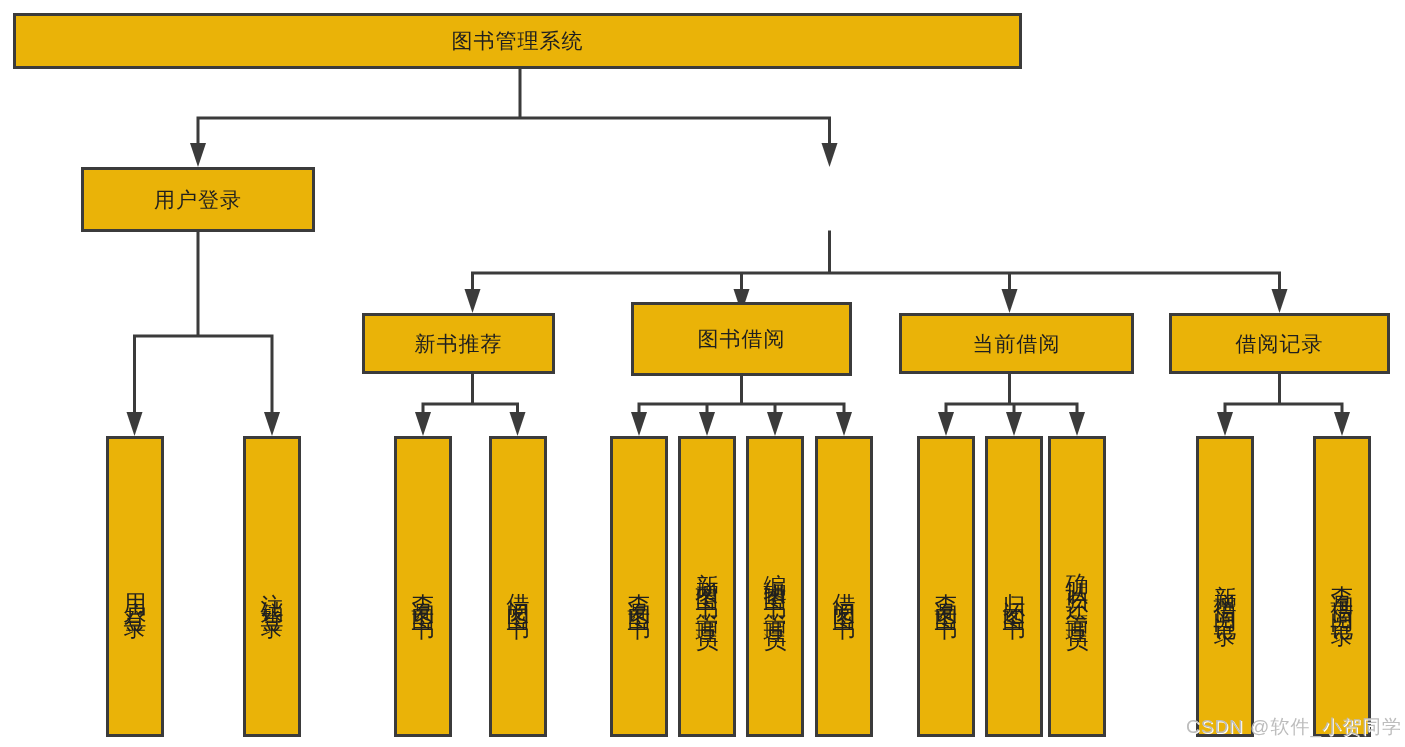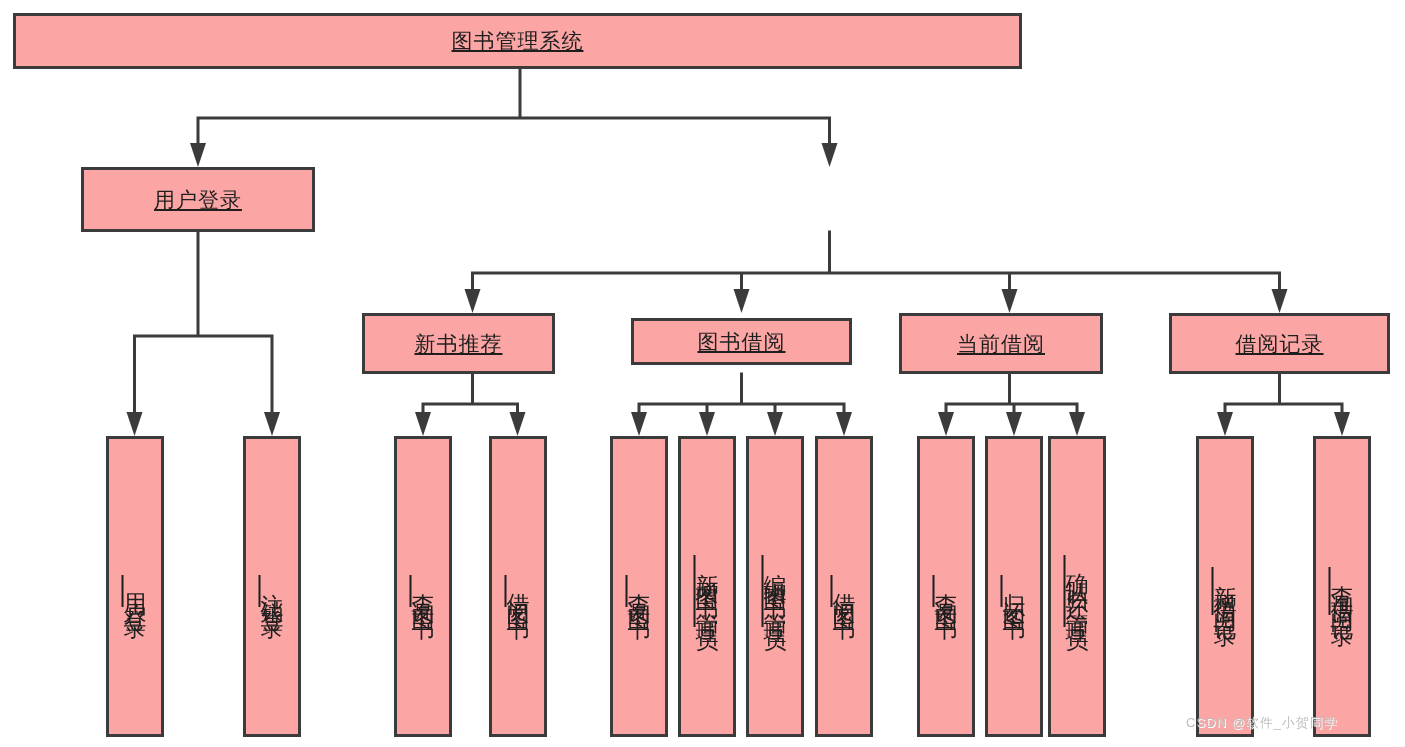--- a/index.html
+++ b/index.html
@@ -12,44 +12,43 @@
     overflow: hidden;
   }
   #wires {
     position: absolute;
     left: 0; top: 0;
     width: 1405px; height: 747px;
   }
   .node {
     position: absolute;
     box-sizing: border-box;
-    background: #fca5a5;
+    background: #eab308;
     border: 3px solid #3b3b3b;
     display: flex;
     align-items: center;
     justify-content: center;
     color: #1f1f1f;
-    text-decoration: underline;
   }
   .h { font-size: 21px; letter-spacing: 1px; }
   .v { top: 436px; width: 58px; height: 301px; }
   .v .vt {
     writing-mode: vertical-rl;
     text-orientation: mixed;
     font-size: 23px;
     line-height: 1;
     letter-spacing: 8px;
     margin-inline-end: -8px;
     white-space: nowrap;
   }
   .watermark {
     position: absolute;
     left: 1186px;
     top: 714px;
-    font-size: 13px;
+    font-size: 19px;
     color: #bdbdbd;
     letter-spacing: 1px;
     z-index: 5;
     text-shadow: 1px 1px 0 #ffffff;
   }
 </style>
 </head>
 <body>
 
 <div id="canvas">
@@ -91,24 +90,24 @@
     <span>图书管理系统</span>
   </div>
 
   <div class="node h" style="left:81px;top:167px;width:234px;height:65px">
     <span>用户登录</span>
   </div>
 
   <div class="node h" style="left:362px;top:313px;width:193px;height:61px">
     <span>新书推荐</span>
   </div>
-  <div class="node h" style="left:631px;top:318px;width:221px;height:47px">
+  <div class="node h" style="left:631px;top:302px;width:221px;height:74px">
     <span>图书借阅</span>
   </div>
-  <div class="node h" style="left:899px;top:313px;width:204px;height:61px">
+  <div class="node h" style="left:899px;top:313px;width:235px;height:61px">
     <span>当前借阅</span>
   </div>
   <div class="node h" style="left:1169px;top:313px;width:221px;height:61px">
     <span>借阅记录</span>
   </div>
 
   <div class="node v" style="left:106px">
     <span class="vt">用户登录</span>
   </div>
   <div class="node v" style="left:243px">

